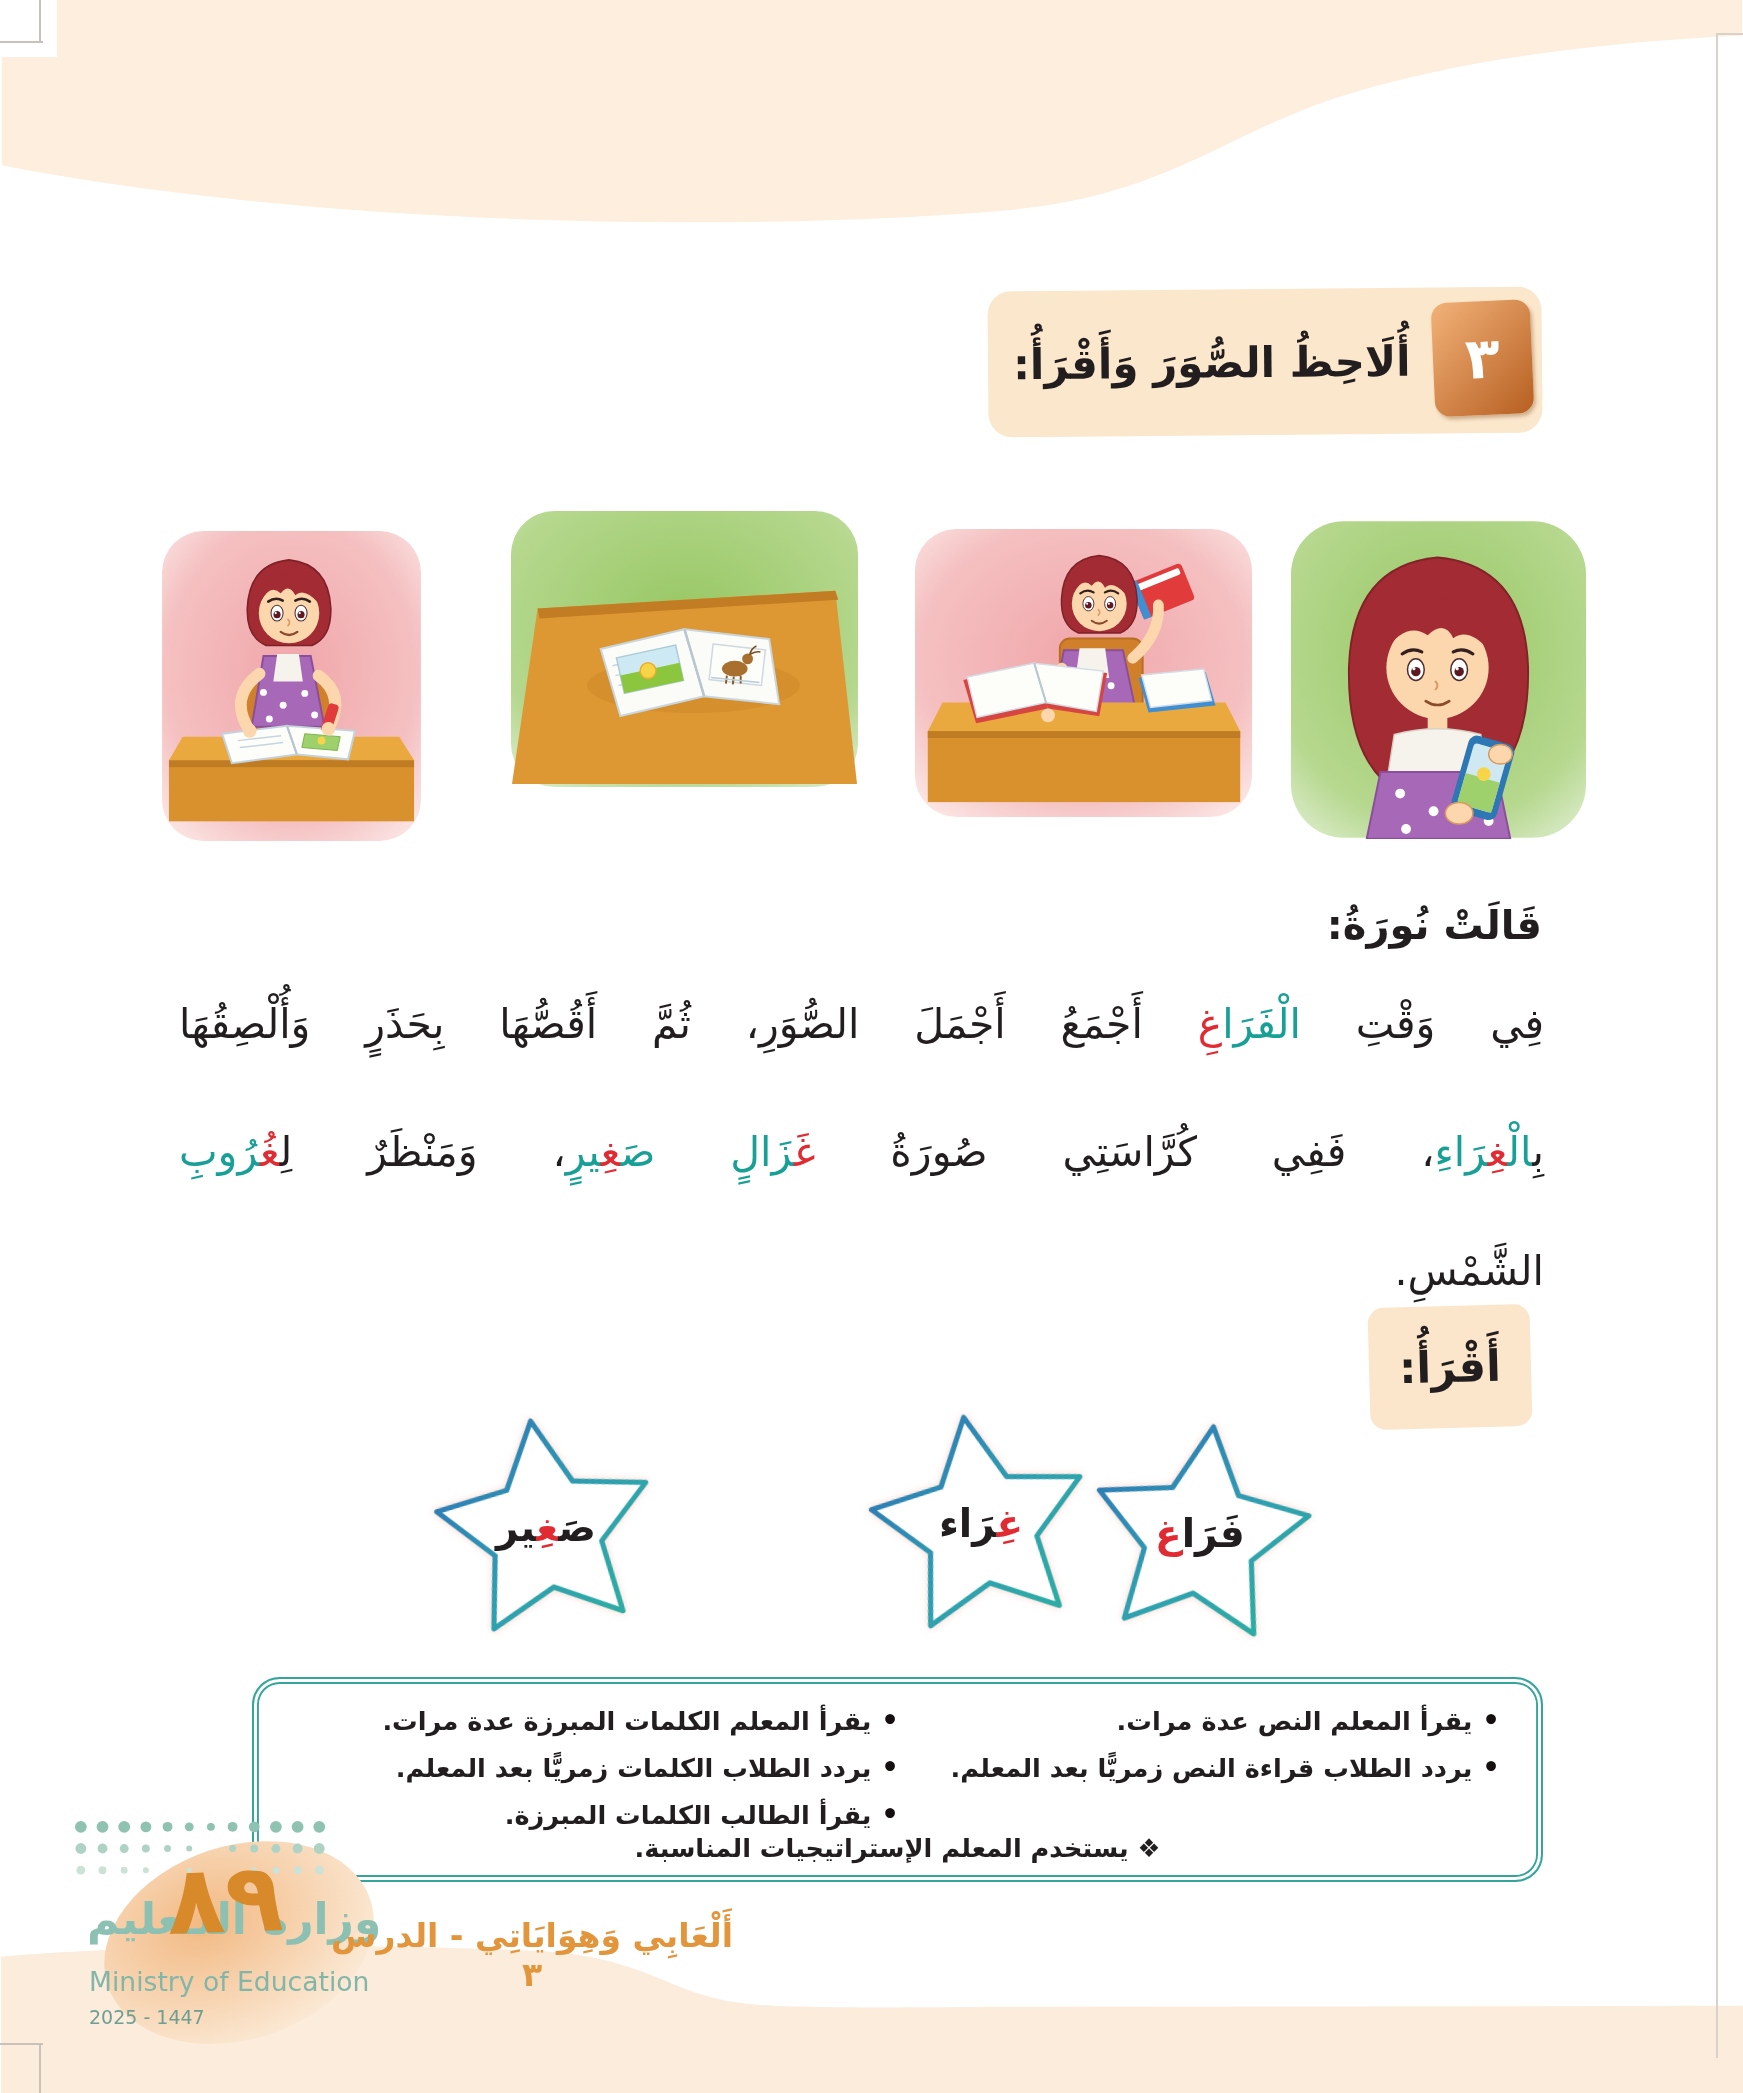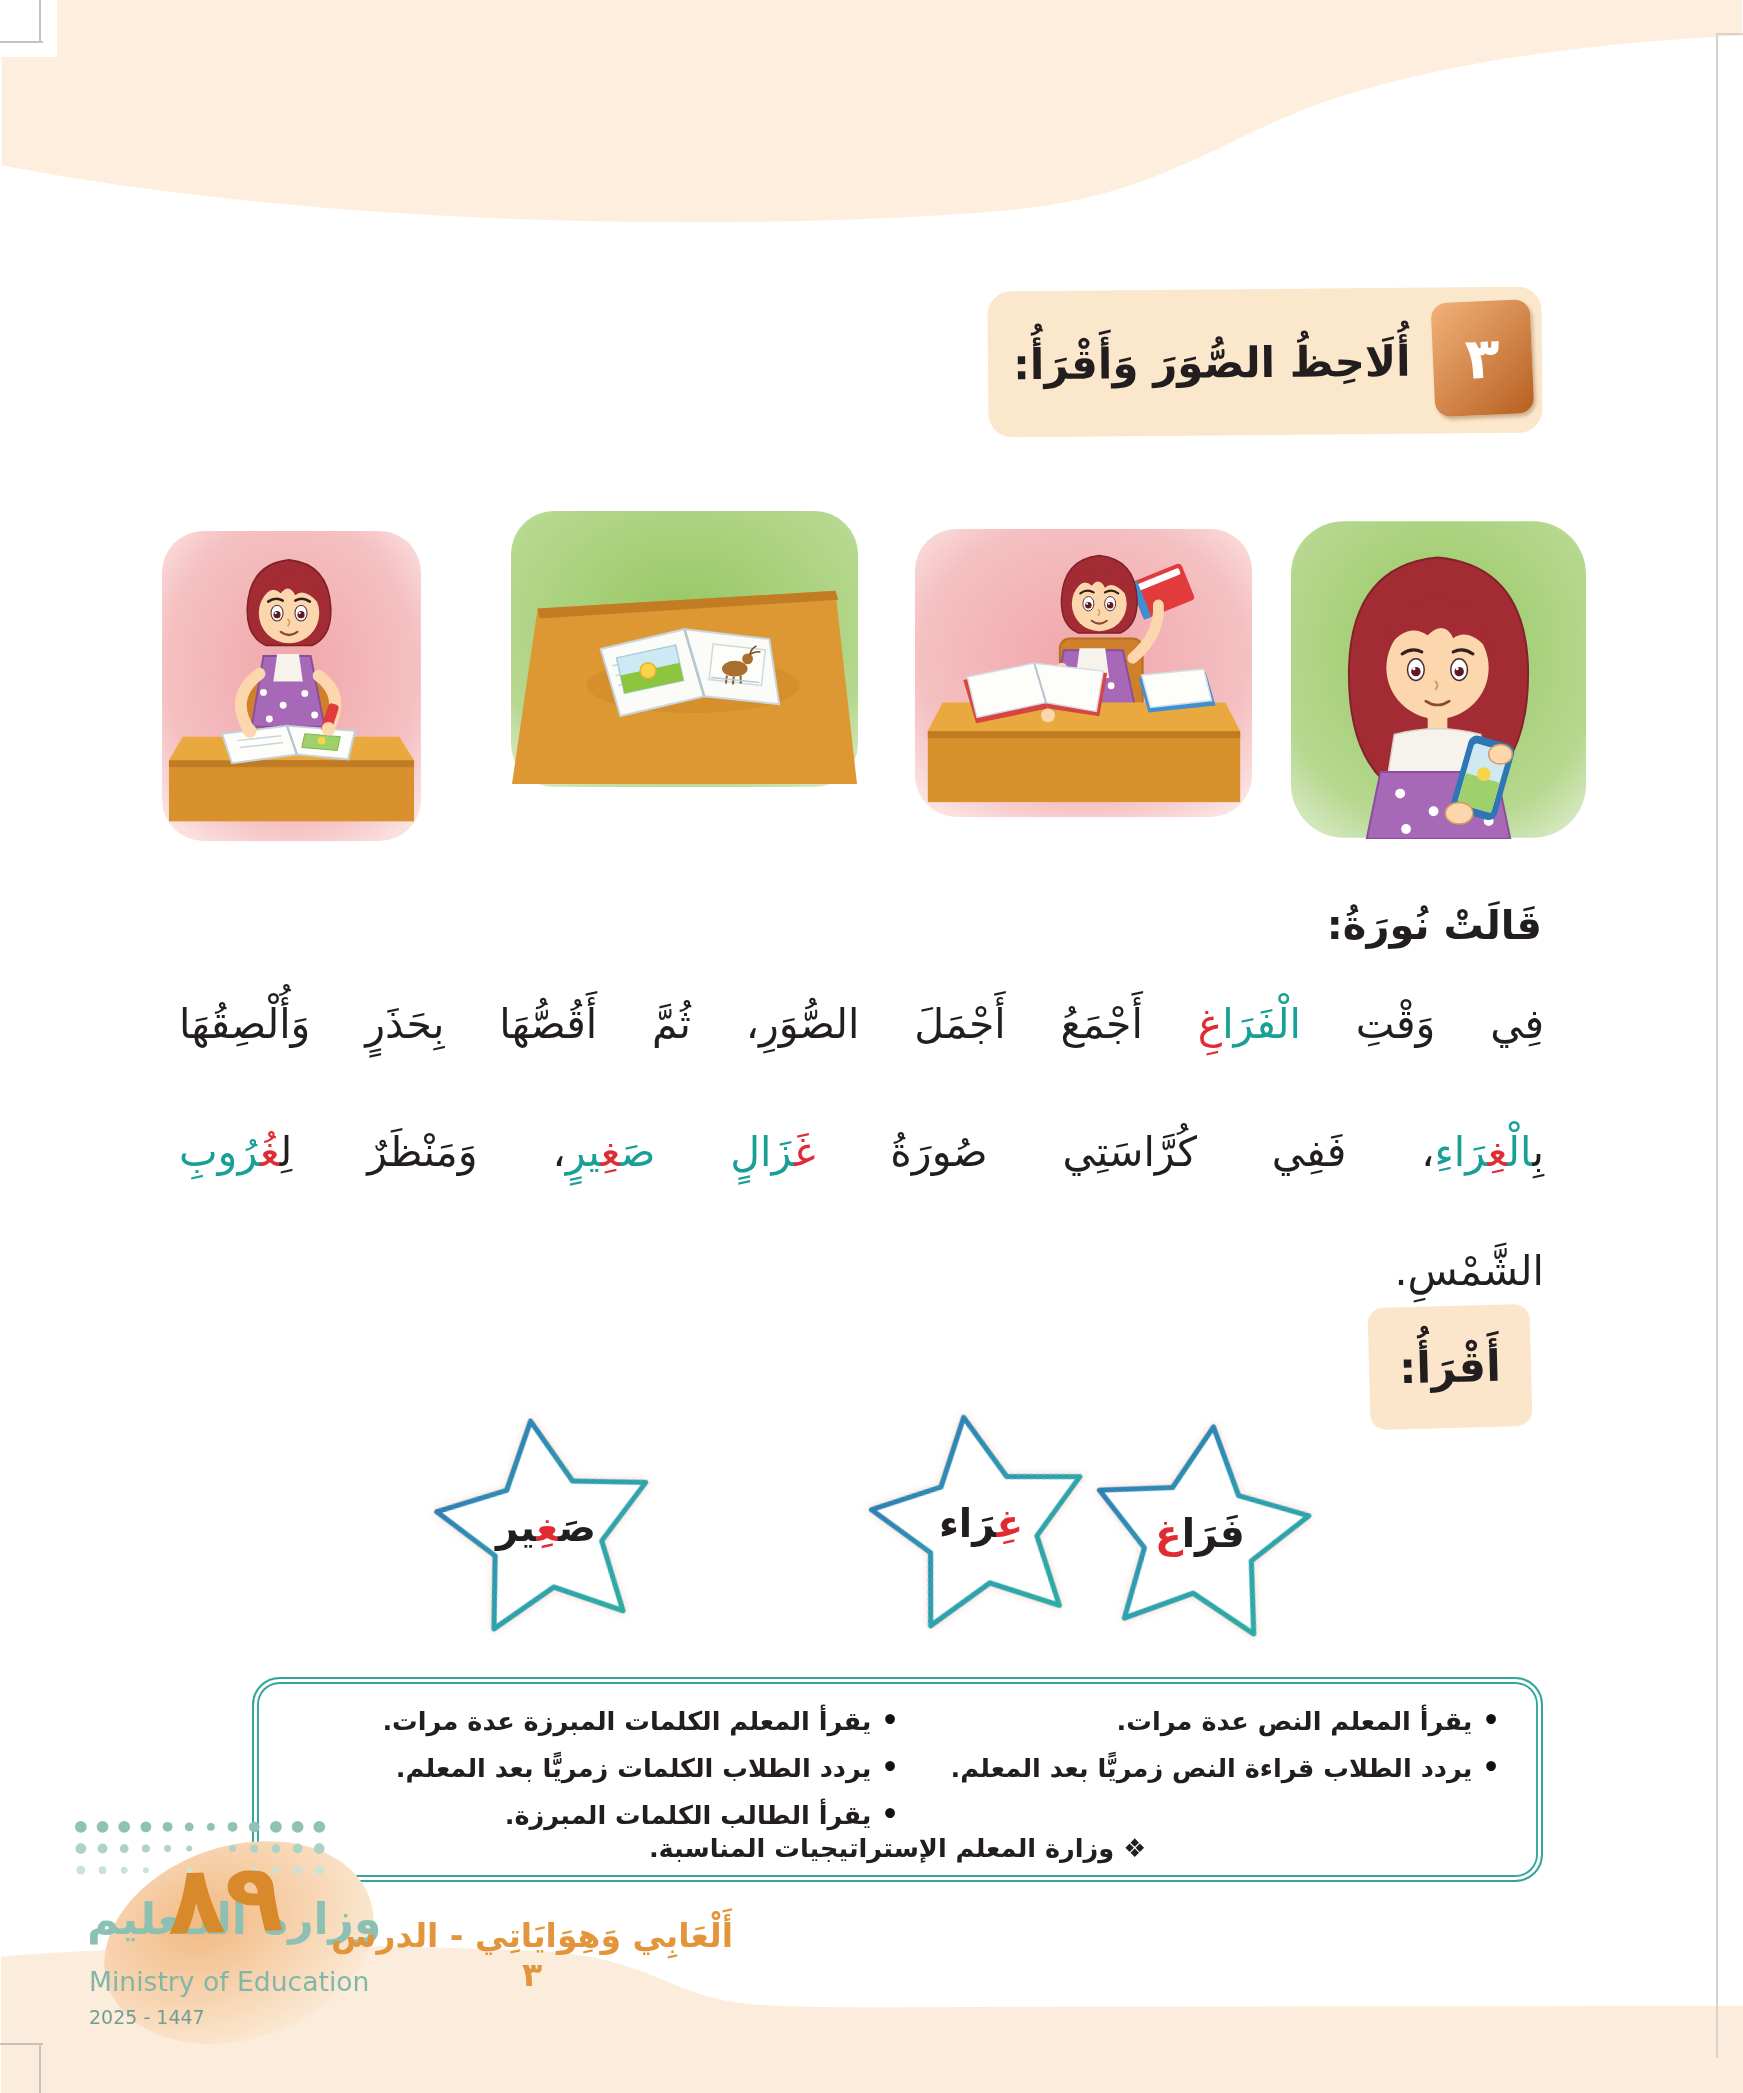--- a/index.html
+++ b/index.html
@@ -280,21 +280,21 @@
         <div class="note-item"><span class="bullet">•</span><span>يقرأ المعلم النص عدة مرات.</span></div>
         <div class="note-item"><span class="bullet">•</span><span>يردد الطلاب قراءة النص زمريًّا بعد المعلم.</span></div>
       </div>
     <div class="notes-col" style="right:642px">
         <div class="note-item"><span class="bullet">•</span><span>يقرأ المعلم الكلمات المبرزة عدة مرات.</span></div>
         <div class="note-item"><span class="bullet">•</span><span>يردد الطلاب الكلمات زمريًّا بعد المعلم.</span></div>
         <div class="note-item"><span class="bullet">•</span><span>يقرأ الطالب الكلمات المبرزة.</span></div>
       </div>
     <div class="notes-bottom">
       <span>❖</span>
-      <span>وزارة المعلم الإستراتيجيات المناسبة.</span>
+      <span>يستخدم المعلم الإستراتيجيات المناسبة.</span>
     </div>
   </div>
 
   <svg class="abs" style="left:91px;top:1834px" width="296" height="222" viewBox="0 0 300 225">
     <ellipse cx="150" cy="110" rx="140" ry="98" transform="rotate(-18 150 110)" fill="url(#gBlob)"></ellipse>
   </svg>
   <svg class="abs" style="left:71px;top:1815px" width="266" height="69" viewBox="0 0 270 70">
     <g fill="#8fc2b1">
       <circle cx="10" cy="12" r="6"></circle>
         <circle cx="32" cy="12" r="6"></circle>

